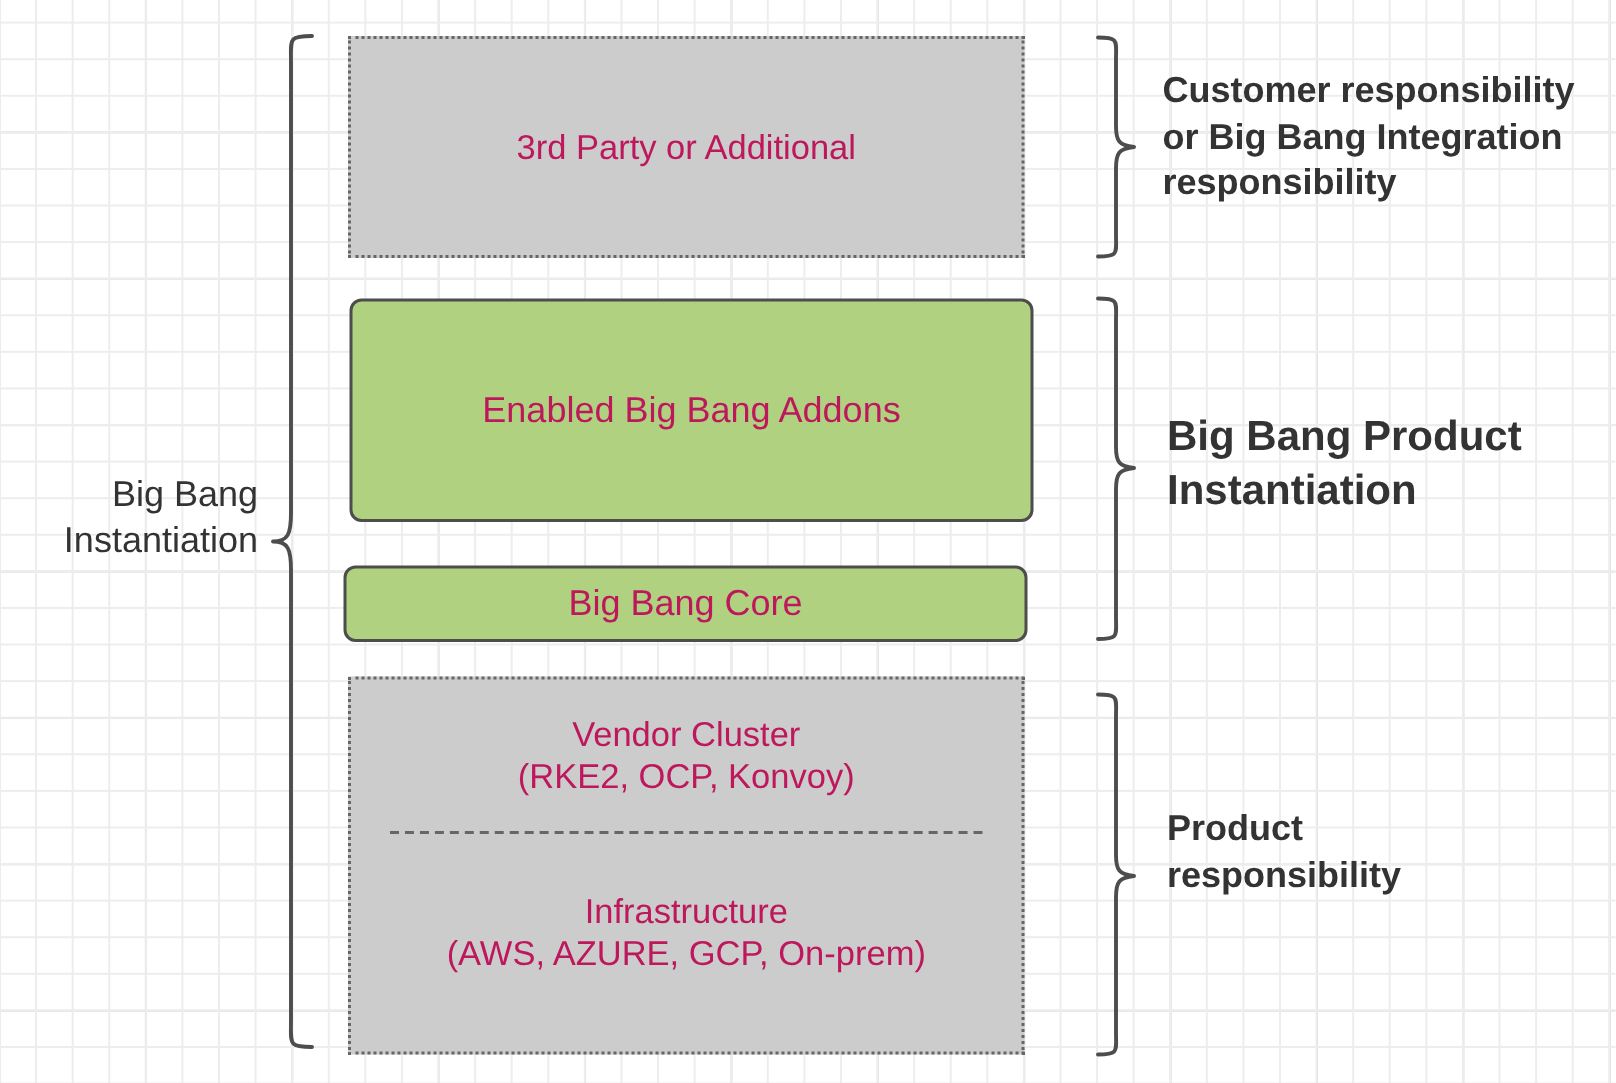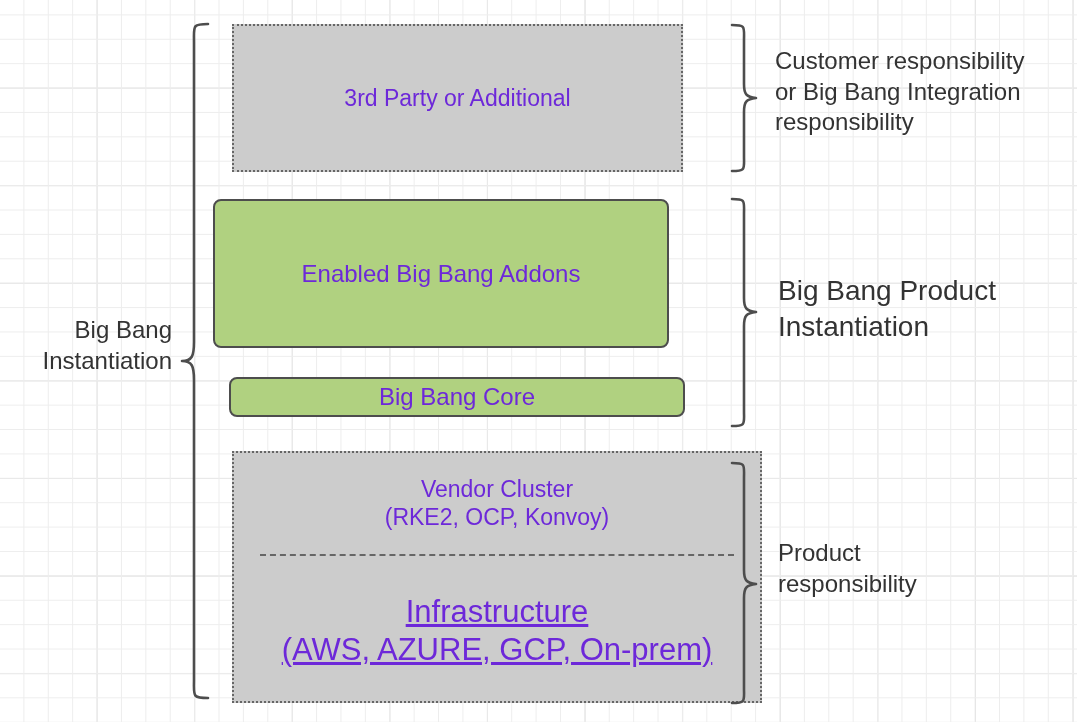--- a/index.html
+++ b/index.html
@@ -32,21 +32,21 @@
     background-position: -1px -10px, -1px -10px, -1px -10px, -1px -10px;
   }
 
   .box {
     position: absolute;
     box-sizing: border-box;
     display: flex;
     flex-direction: column;
     align-items: center;
     justify-content: center;
-    color: #6d28d9;
+    color: #be185d;
     text-align: center;
     line-height: 1.22;
   }
 
   .box-dotted {
     background: #cccccc;
     border: 2px dotted #666666;
   }
 
   .box-green {
@@ -70,20 +70,21 @@
     white-space: pre-line;
     line-height: 1.28;
   }
 
   .left-label {
     text-align: right;
   }
 
   .right-label {
     text-align: left;
+    font-weight: bold;
   }
 
   .brace {
     position: absolute;
     overflow: visible;
   }
   .brace path {
     fill: none;
     stroke: #4d4d4d;
     stroke-width: 2.6;
@@ -106,33 +107,33 @@
              C 16 676, 14 678, 30 678"></path>
   </svg>
 
   <div class="side-label left-label" style="left:12px; top:315px; width:160px; font-size:24px;">Big Bang
 Instantiation</div>
 
   <div class="box box-dotted" style="left:232px; top:24px; width:451px; height:148px;">
     <div class="box-label" style="font-size:23px;">3rd Party or Additional</div>
   </div>
 
-  <div class="box box-green" style="left:213px; top:199px; width:456px; height:149px;">
+  <div class="box box-green" style="left:233px; top:199px; width:456px; height:149px;">
     <div class="box-label" style="font-size:24px;">Enabled Big Bang Addons</div>
   </div>
 
-  <div class="box box-green" style="left:229px; top:377px; width:456px; height:40px;">
+  <div class="box box-green" style="left:229px; top:377px; width:456px; height:51px;">
     <div class="box-label" style="font-size:24px;">Big Bang Core</div>
   </div>
 
-  <div class="box box-dotted" style="left:232px; top:451px; width:530px; height:252px; justify-content:flex-start;">
+  <div class="box box-dotted" style="left:232px; top:451px; width:451px; height:252px; justify-content:flex-start;">
     <div class="box-label" style="font-size:23px; margin-top:22px;">Vendor Cluster
 (RKE2, OCP, Konvoy)</div>
     <div class="divider" style="left:26px; right:26px; top:101px;"></div>
-    <div class="box-label" style="font-size:31px; margin-top:62px;text-decoration:underline;">Infrastructure
+    <div class="box-label" style="font-size:23px; margin-top:62px;">Infrastructure
 (AWS, AZURE, GCP, On-prem)</div>
   </div>
 
   <svg class="brace" style="left:726px; top:22px; width:36px; height:152px;" viewBox="0 0 36 152" preserveAspectRatio="none">
     <path d="M 6 3
              C 20 3, 18 5, 18 18
              L 18 62
              C 18 72, 20 75, 30 76
              C 20 77, 18 80, 18 90
              L 18 134

